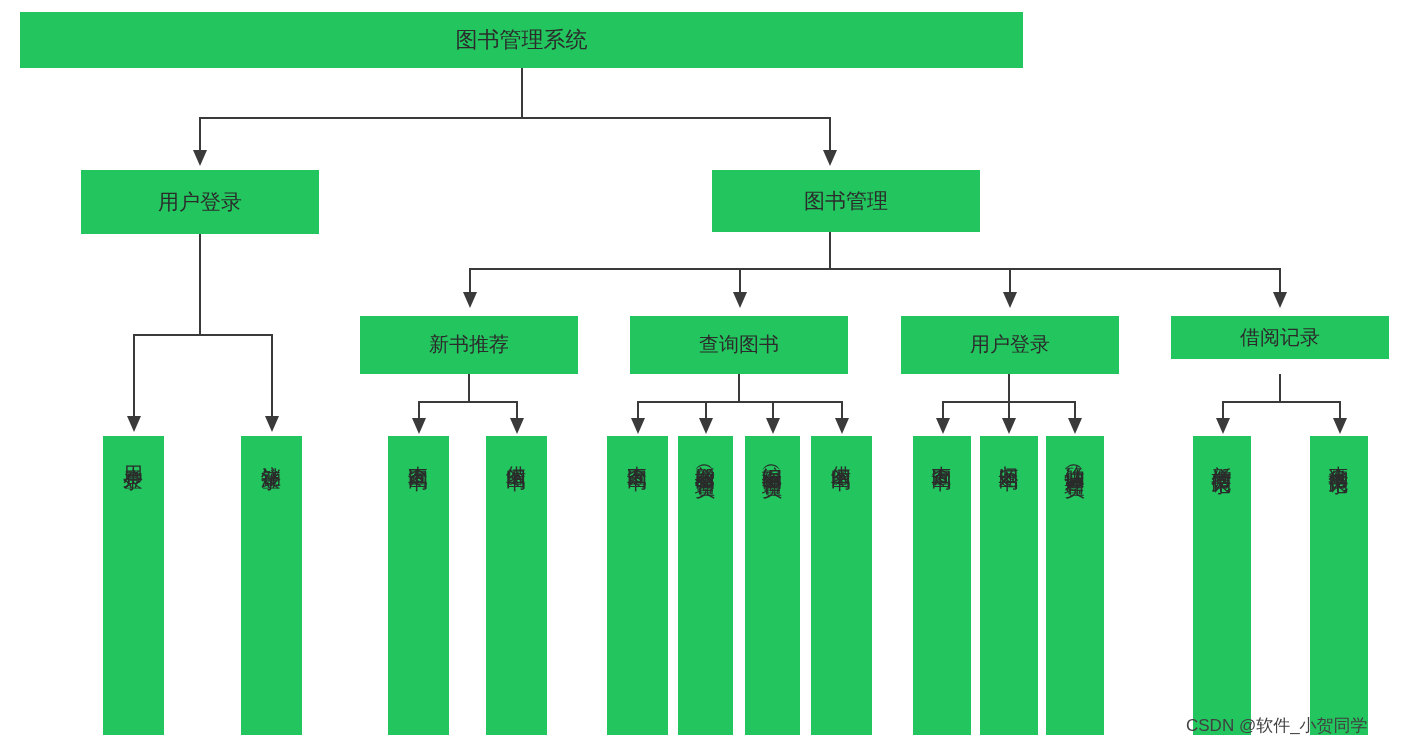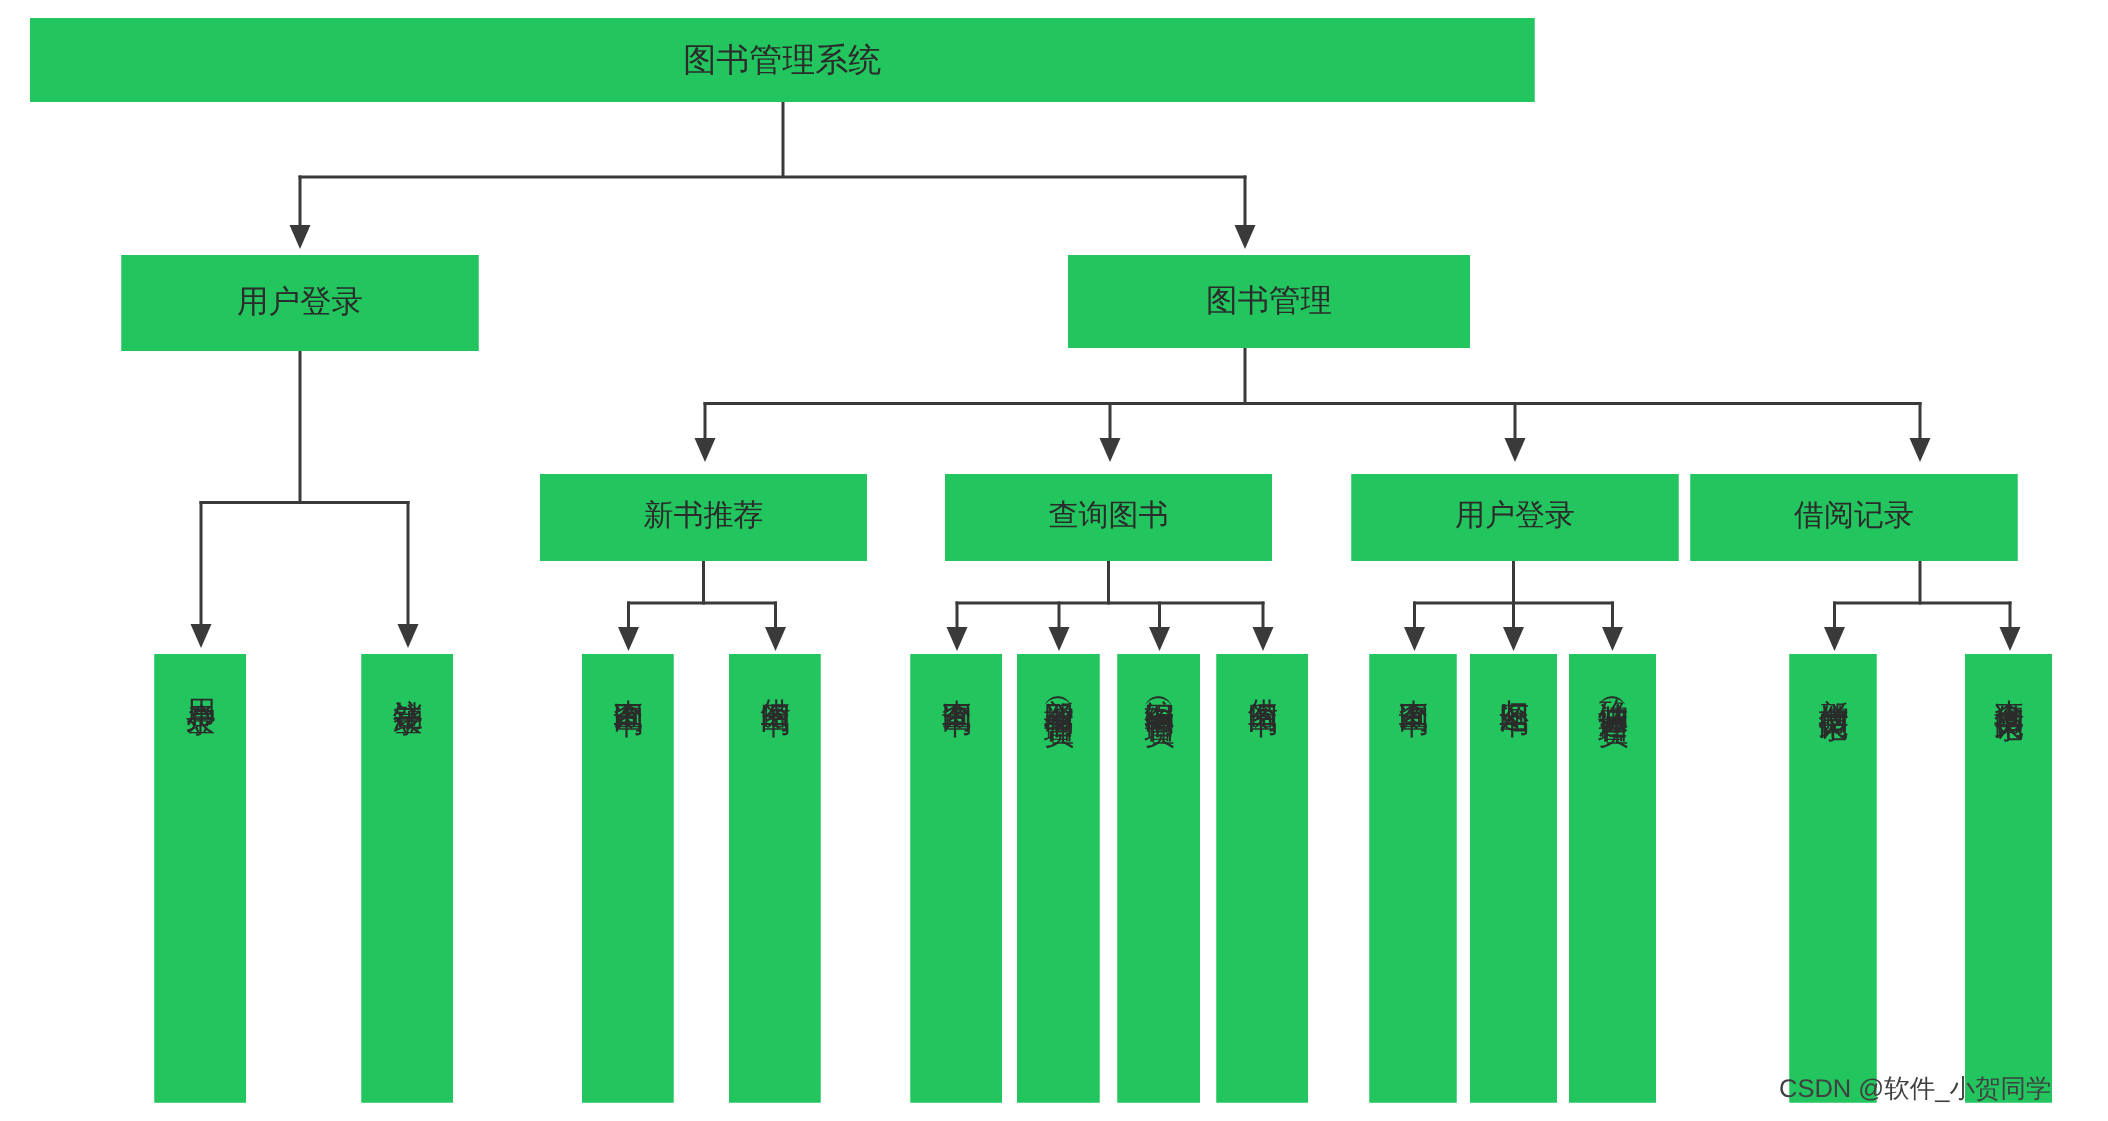--- a/index.html
+++ b/index.html
@@ -115,21 +115,21 @@
 
   <div class="node lvl3" style="left:360px;top:316px;width:218px;height:58px;">
     <span class="label">新书推荐</span>
   </div>
   <div class="node lvl3" style="left:630px;top:316px;width:218px;height:58px;">
     <span class="label">查询图书</span>
   </div>
   <div class="node lvl3" style="left:901px;top:316px;width:218px;height:58px;">
     <span class="label">用户登录</span>
   </div>
-  <div class="node lvl3" style="left:1127px;top:316px;width:218px;height:58px;">
+  <div class="node lvl3" style="left:1171px;top:316px;width:218px;height:43px;">
     <span class="label">借阅记录</span>
   </div>
 
   <div class="vline" style="left:468px;top:374px;height:29px;"></div>
   <div class="hline" style="left:418px;top:401px;width:100px;"></div>
   <div class="vline" style="left:418px;top:401px;height:18px;"></div>
   <div class="arrow" style="left:412px;top:418px;"></div>
   <div class="vline" style="left:516px;top:401px;height:18px;"></div>
   <div class="arrow" style="left:510px;top:418px;"></div>
 

